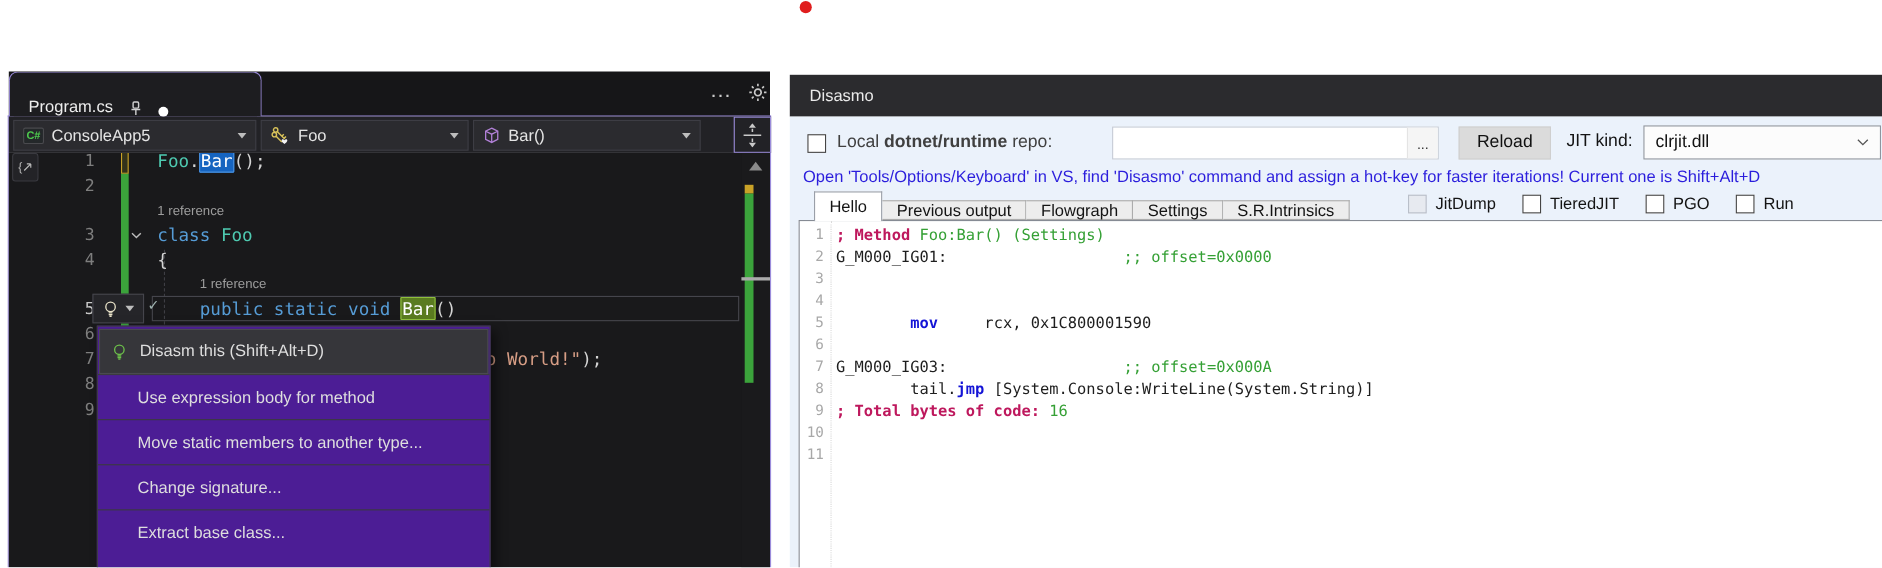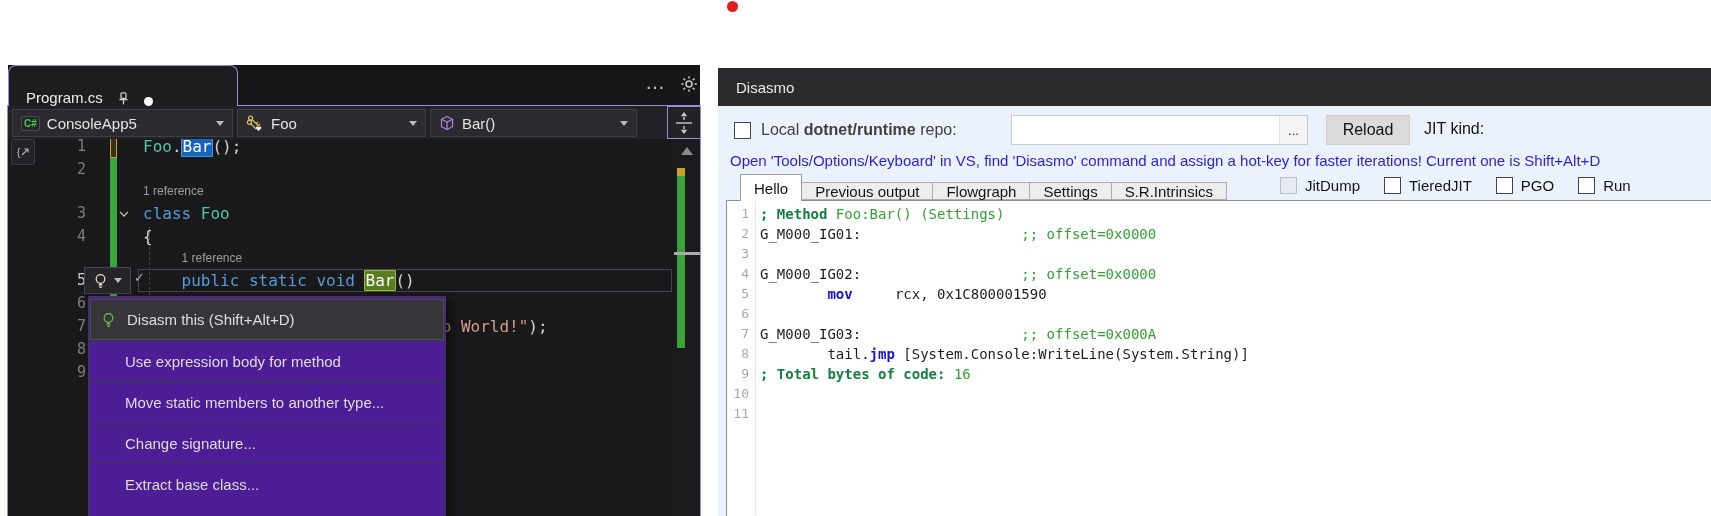--- a/index.html
+++ b/index.html
@@ -84,21 +84,21 @@
   .ptab:first-child{border-left:1px solid #ACACAC}
   .ptab.active{height:27px;background:#fff;border:1px solid #9A9FA8;border-bottom:none;margin-bottom:-1px;position:relative;z-index:3}
   .toggles{position:absolute;left:562px;top:71px;display:flex;gap:24px;align-items:center}
   .toggle{display:flex;align-items:center;gap:8px;font-size:15px;color:#141414}
   .outbox{position:absolute;left:8px;top:94px;width:992px;height:330px;background:#fff;border:1px solid #868B94;overflow:hidden}
   .out-gutter-sep{position:absolute;left:28px;top:0;bottom:0;border-left:1px dotted #D8D8D8}
   .out-rows{position:absolute;left:0;top:3px;right:0}
   .out-row{display:flex;height:20px;line-height:20px;font-family:"DejaVu Sans Mono",monospace;white-space:pre}
   .out-num{flex:0 0 22px;text-align:right;color:#A8A8A8;font-size:13px}
   .out-text{margin-left:11px;font-size:14px}
-  .a-pln{color:#1E1E1E}.a-g{color:#35A035}.a-gb{color:#15803d;font-weight:bold}.a-ab{color:#1414D6;font-weight:bold}
+  .a-pln{color:#1E1E1E}.a-g{color:#35A035}.a-gb{color:#be185d;font-weight:bold}.a-ab{color:#1414D6;font-weight:bold}
 </style>
 </head>
 <body>
 
 <div class="stage">
 
   <div class="rec-dot"></div>
 
   <div class="editor">
     <div class="tabwell"></div>
@@ -255,20 +255,28 @@
 
       <div class="repo-row">
         <div class="cb"></div>
         <div class="repo-label"><span>Local </span><b>dotnet/runtime</b><span> repo:</span></div>
         <div class="repo-input">
           <span class="val"></span>
           <span class="browse">...</span>
         </div>
         <div class="reload-btn">Reload</div>
         <div class="jit-label">JIT kind:</div>
+        <div class="jit-combo">
+          <span class="grow">clrjit.dll</span>
+          <span style="line-height:0">
+            <svg width="11" height="7">
+                <path d="M1 1l4.5 4.5L10 1" stroke="#555" fill="none" stroke-width="1.2"></path>
+              </svg>
+          </span>
+        </div>
       </div>
 
       <div class="hint">Open 'Tools/Options/Keyboard' in VS, find 'Disasmo' command and assign a hot-key for faster iterations! Current one is Shift+Alt+D</div>
 
       <div class="tabs">
           <div class="ptab active">Hello</div>
           <div class="ptab">Previous output</div>
           <div class="ptab">Flowgraph</div>
           <div class="ptab">Settings</div>
           <div class="ptab">S.R.Intrinsics</div>
@@ -291,21 +299,21 @@
             <span>Run</span>
           </div>
         </div>
 
       <div class="outbox">
         <div class="out-gutter-sep"></div>
         <div class="out-rows">
             <div class="out-row"><span class="out-num">1</span><span class="out-text"><span class="a-gb">; Method </span><span class="a-g">Foo:Bar() (Settings)</span></span></div>
             <div class="out-row"><span class="out-num">2</span><span class="out-text"><span class="a-pln">G_M000_IG01:</span><span class="a-pln">                   </span><span class="a-g">;; offset=0x0000</span></span></div>
             <div class="out-row"><span class="out-num">3</span><span class="out-text"></span></div>
-            <div class="out-row"><span class="out-num">4</span><span class="out-text"><span class="a-pln">G_M000_IG02:</span><span class="a-pln">                   </span><span class="a-g">;; offset=0x0000</span></span></div>
+            <div class="out-row"><span class="out-num">4</span></div>
             <div class="out-row"><span class="out-num">5</span><span class="out-text"><span class="a-pln">        </span><span class="a-ab">mov</span><span class="a-pln">     rcx, 0x1C800001590</span></span></div>
             <div class="out-row"><span class="out-num">6</span><span class="out-text"></span></div>
             <div class="out-row"><span class="out-num">7</span><span class="out-text"><span class="a-pln">G_M000_IG03:</span><span class="a-pln">                   </span><span class="a-g">;; offset=0x000A</span></span></div>
             <div class="out-row"><span class="out-num">8</span><span class="out-text"><span class="a-pln">        tail.</span><span class="a-ab">jmp</span><span class="a-pln"> [System.Console:WriteLine(System.String)]</span></span></div>
             <div class="out-row"><span class="out-num">9</span><span class="out-text"><span class="a-gb">; Total bytes of code: </span><span class="a-g">16</span></span></div>
             <div class="out-row"><span class="out-num">10</span><span class="out-text"></span></div>
             <div class="out-row"><span class="out-num">11</span><span class="out-text"></span></div>
           </div>
       </div>
     </div>

